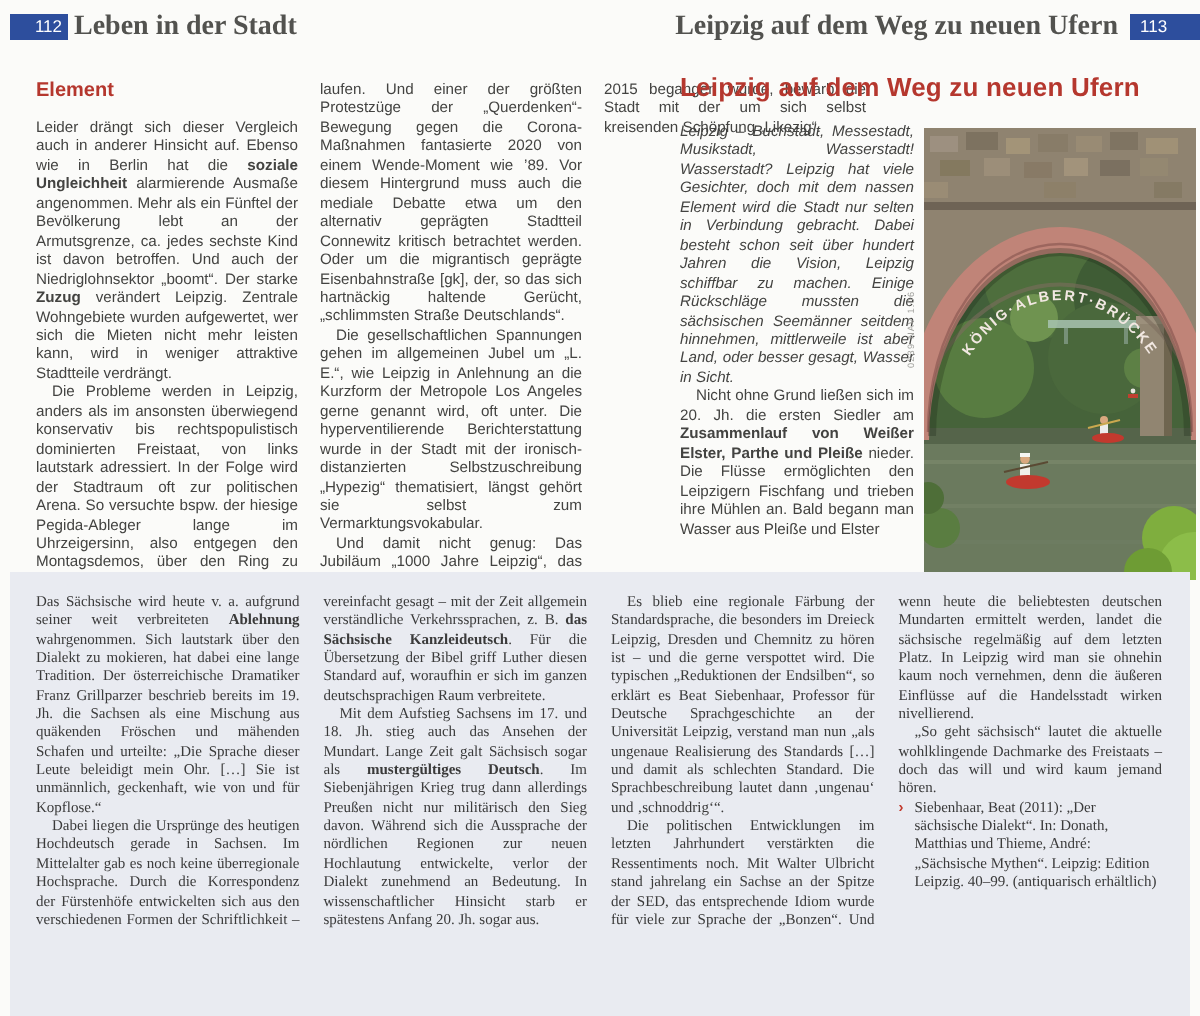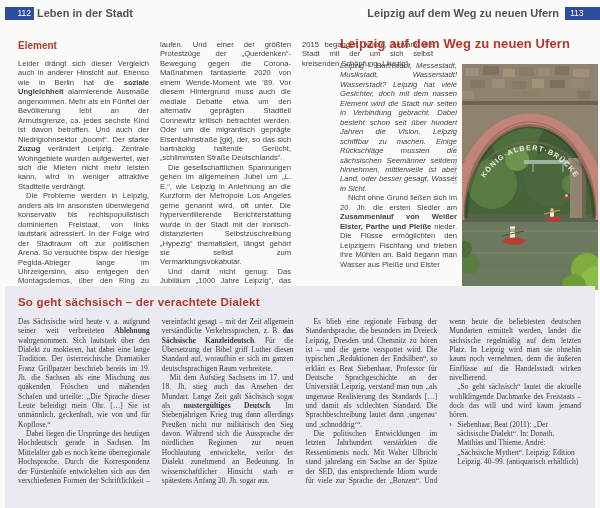--- a/index.html
+++ b/index.html
@@ -7,21 +7,21 @@
     position:relative;width:600px;height:508px;overflow:hidden;
     background:#fbfbf9;color:#3e3e3e;
     font-family:"Liberation Sans",sans-serif;
   }
   
   .badge{position:absolute;top:7px;height:13px;line-height:13px;background:#2d4e9d;
          color:#fff;font-size:8.5px;font-weight:normal;}
   #badge-left{left:5px;width:26px;text-align:right;padding-right:3px;}
   #badge-right{right:0;width:30px;text-align:left;padding-left:5px;}
   .runhead{position:absolute;top:7px;height:13px;line-height:13px;
-           font-size:11px;font-weight:bold;color:#52524f;white-space:nowrap;}
+           font-size:14px;font-weight:bold;color:#52524f;white-space:nowrap;font-family:Liberation Serif, serif;}
   #rh-left{left:37px;}
   #rh-right{right:41px;}
   
   .h-red{color:#b5372e;}
   .leftpage{position:absolute;left:18px;top:40px;width:273px;height:247px;
             column-count:2;column-gap:11px;column-fill:balance;}
   .lp-heading{font-size:10px;font-weight:bold;margin:0 0 8px 0;}
   p.jp{margin:0;font-size:7.6px;line-height:9.45px;text-align:justify;color:#434341;}
   p.ind{text-indent:8px;}
   
@@ -165,21 +165,20 @@
       <path d="M2 152 A 66 94 0 0 1 134 152" fill="none" stroke="#8d5a52" stroke-width="1.2" opacity="0.7"></path>
       <path d="M4 154 A 64 92 0 0 1 132 154" fill="none" stroke="#141a0f" stroke-width="4" opacity="0.25"></path>
       <text font-family="Liberation Sans, sans-serif" font-size="7.2" font-weight="bold" fill="#f2e8e2" letter-spacing="1.2">
         <textPath href="#archTextPath" startOffset="50%" text-anchor="middle">KÖNIG·ALBERT·BRÜCKE</textPath>
       </text>
     </g>
   </svg>
 
 
   <div class="infobox">
-    <h3 class="ib-heading h-red">So geht sächsisch – der verachtete Dialekt</h3>
     <div class="ib-cols">
       <p><span>Das Sächsische wird heute v. a. aufgrund seiner weit verbreiteten </span><b>Ablehnung</b><span> wahrgenommen. Sich lautstark über den Dialekt zu mokieren, hat dabei eine lange Tradition. Der österreichische Dramatiker Franz Grillparzer beschrieb bereits im 19. Jh. die Sachsen als eine Mischung aus quäkenden Fröschen und mähenden Schafen und urteilte: „Die Sprache dieser Leute beleidigt mein Ohr. […] Sie ist unmännlich, geckenhaft, wie von und für Kopflose.“</span></p>
       <p class="ind"><span>Dabei liegen die Ursprünge des heutigen Hochdeutsch gerade in Sachsen. Im Mittelalter gab es noch keine überregionale Hochsprache. Durch die Korrespondenz der Fürstenhöfe entwickelten sich aus den verschiedenen Formen der Schriftlichkeit – vereinfacht gesagt – mit der Zeit allgemein verständliche Verkehrssprachen, z. B. </span><b>das Sächsische Kanzleideutsch</b><span>. Für die Übersetzung der Bibel griff Luther diesen Standard auf, woraufhin er sich im ganzen deutschsprachigen Raum verbreitete.</span></p>
       <p class="ind"><span>Mit dem Aufstieg Sachsens im 17. und 18. Jh. stieg auch das Ansehen der Mundart. Lange Zeit galt Sächsisch sogar als </span><b>mustergültiges Deutsch</b><span>. Im Siebenjährigen Krieg trug dann allerdings Preußen nicht nur militärisch den Sieg davon. Während sich die Aussprache der nördlichen Regionen zur neuen Hochlautung entwickelte, verlor der Dialekt zunehmend an Bedeutung. In wissenschaftlicher Hinsicht starb er spätestens Anfang 20. Jh. sogar aus.</span></p>
       <p class="ind">Es blieb eine regionale Färbung der Standardsprache, die besonders im Dreieck Leipzig, Dresden und Chemnitz zu hören ist – und die gerne verspottet wird. Die typischen „Reduktionen der Endsilben“, so erklärt es Beat Siebenhaar, Professor für Deutsche Sprachgeschichte an der Universität Leipzig, verstand man nun „als ungenaue Realisierung des Standards […] und damit als schlechten Standard. Die Sprachbeschreibung lautet dann ‚ungenau‘ und ‚schnoddrig‘“.</p>
       <p class="ind">Die politischen Entwicklungen im letzten Jahrhundert verstärkten die Ressentiments noch. Mit Walter Ulbricht stand jahrelang ein Sachse an der Spitze der SED, das entsprechende Idiom wurde für viele zur Sprache der „Bonzen“. Und wenn heute die beliebtesten deutschen Mundarten ermittelt werden, landet die sächsische regelmäßig auf dem letzten Platz. In Leipzig wird man sie ohnehin kaum noch vernehmen, denn die äußeren Einflüsse auf die Handelsstadt wirken nivellierend.</p>
       <p class="ind">„So geht sächsisch“ lautet die aktuelle wohlklingende Dachmarke des Freistaats – doch das will und wird kaum jemand hören.</p>
       <p class="ref"><span class="chev">›</span><span>Siebenhaar, Beat (2011): „Der sächsische Dialekt“. In: Donath, Matthias und Thieme, André: „Sächsische Mythen“. Leipzig: Edition Leipzig. 40–99. (antiquarisch erhältlich)</span></p>
     </div>
   </div>

